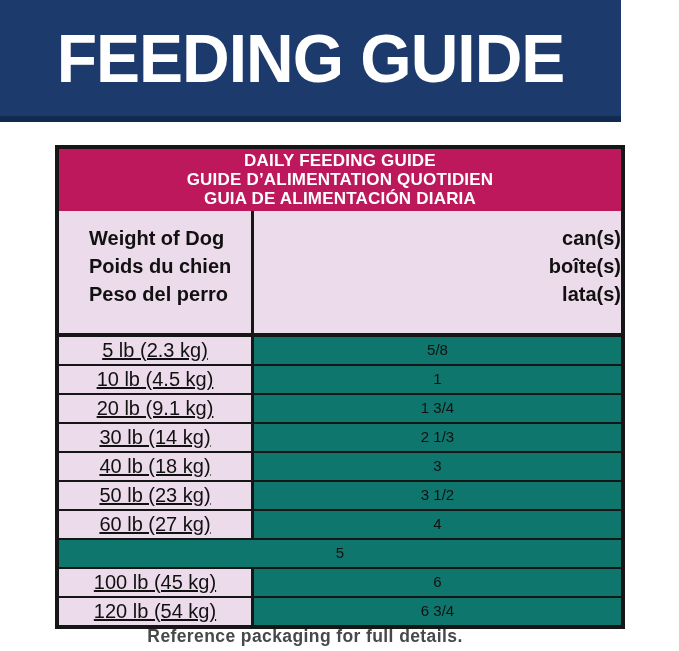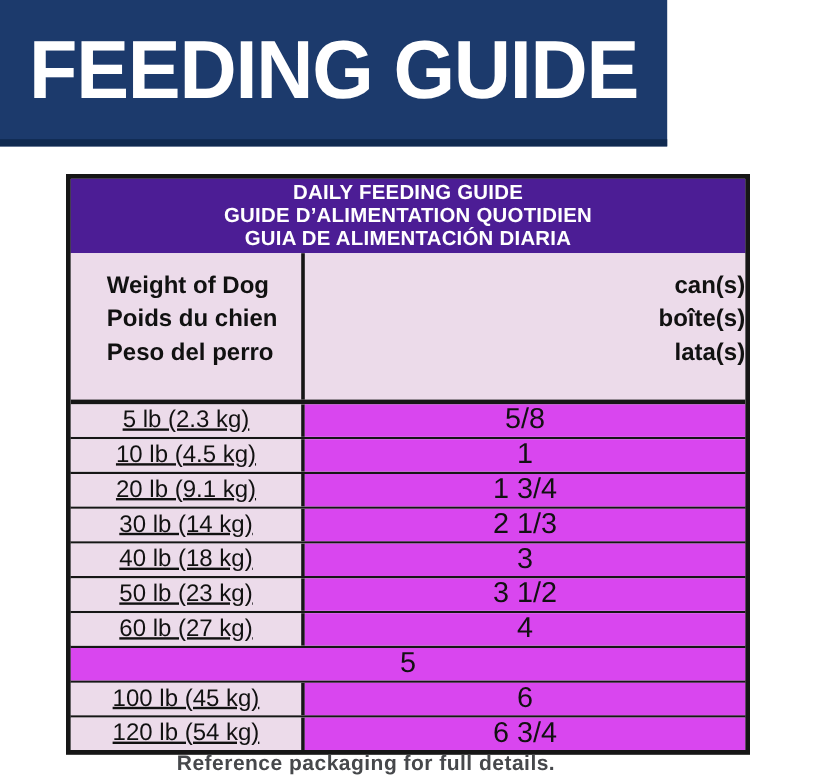--- a/index.html
+++ b/index.html
@@ -15,21 +15,21 @@
     width: 679px; height: 651px;
     background: #ffffff;
     font-family: "Liberation Sans", sans-serif;
     position: relative;
     overflow: hidden;
   }
 
   
   .banner {
     position: absolute; top: 0; left: 0;
-    width: 556px; height: 122px;
+    width: 621px; height: 122px;
     background: var(--banner-bg);
     border-bottom: 6px solid var(--banner-rule);
     display: flex; align-items: center; justify-content: center;
   }
   .banner-title {
     color: #ffffff;
     font-size: 66px;
     font-weight: bold;
     letter-spacing: -1px;
     white-space: nowrap;
@@ -37,21 +37,21 @@
   }
 
   
   .feeding-table {
     position: absolute; top: 145px; left: 55px;
     width: 570px;
     border: 4px solid var(--line);
     background: #fff;
   }
   .t-title {
-    background: #4c1d95;
+    background: #be185d;
     color: #ffffff;
     text-align: center;
     font-weight: bold;
     font-size: 17px;
     line-height: 19px;
     letter-spacing: 0.2px;
     padding: 2px 0 3px 0;
   }
   .t-headrow {
     display: flex;
@@ -87,23 +87,23 @@
     border-right: 3px solid var(--line);
     background: var(--pink);
     text-align: center;
     font-size: 20px;
     line-height: 26px;
     color: #111;
     text-decoration: underline;
   }
   .t-row .cell-amount {
     flex: 1;
-    background: #d946ef;
+    background: #0f766e;
     text-align: center;
-    font-size: 24px;
+    font-size: 15px;
     line-height: 26px;
     color: #111;
   }
 
   
   .footer-note {
     position: absolute;
     top: 626px; left: 0;
     width: 566px;
     text-align: center;

